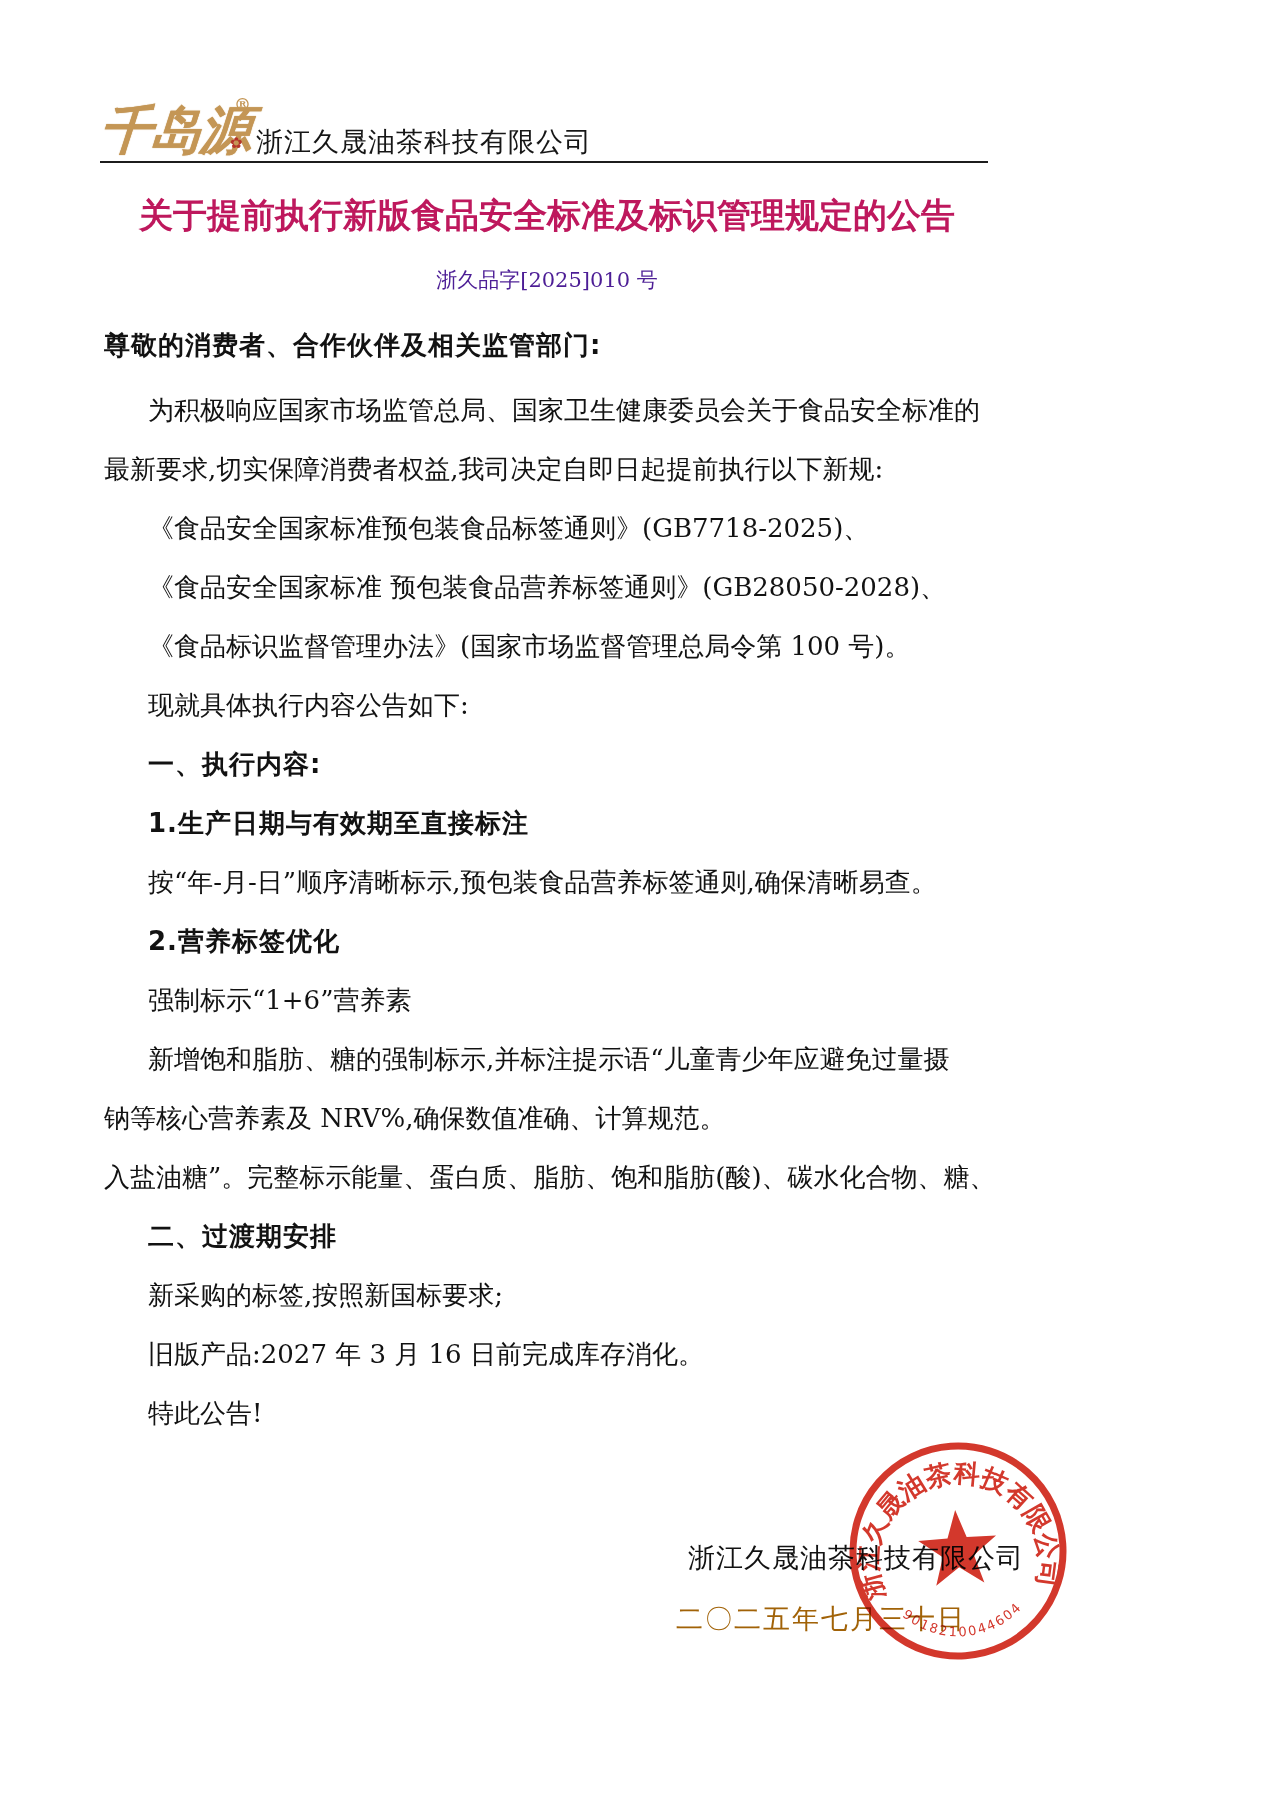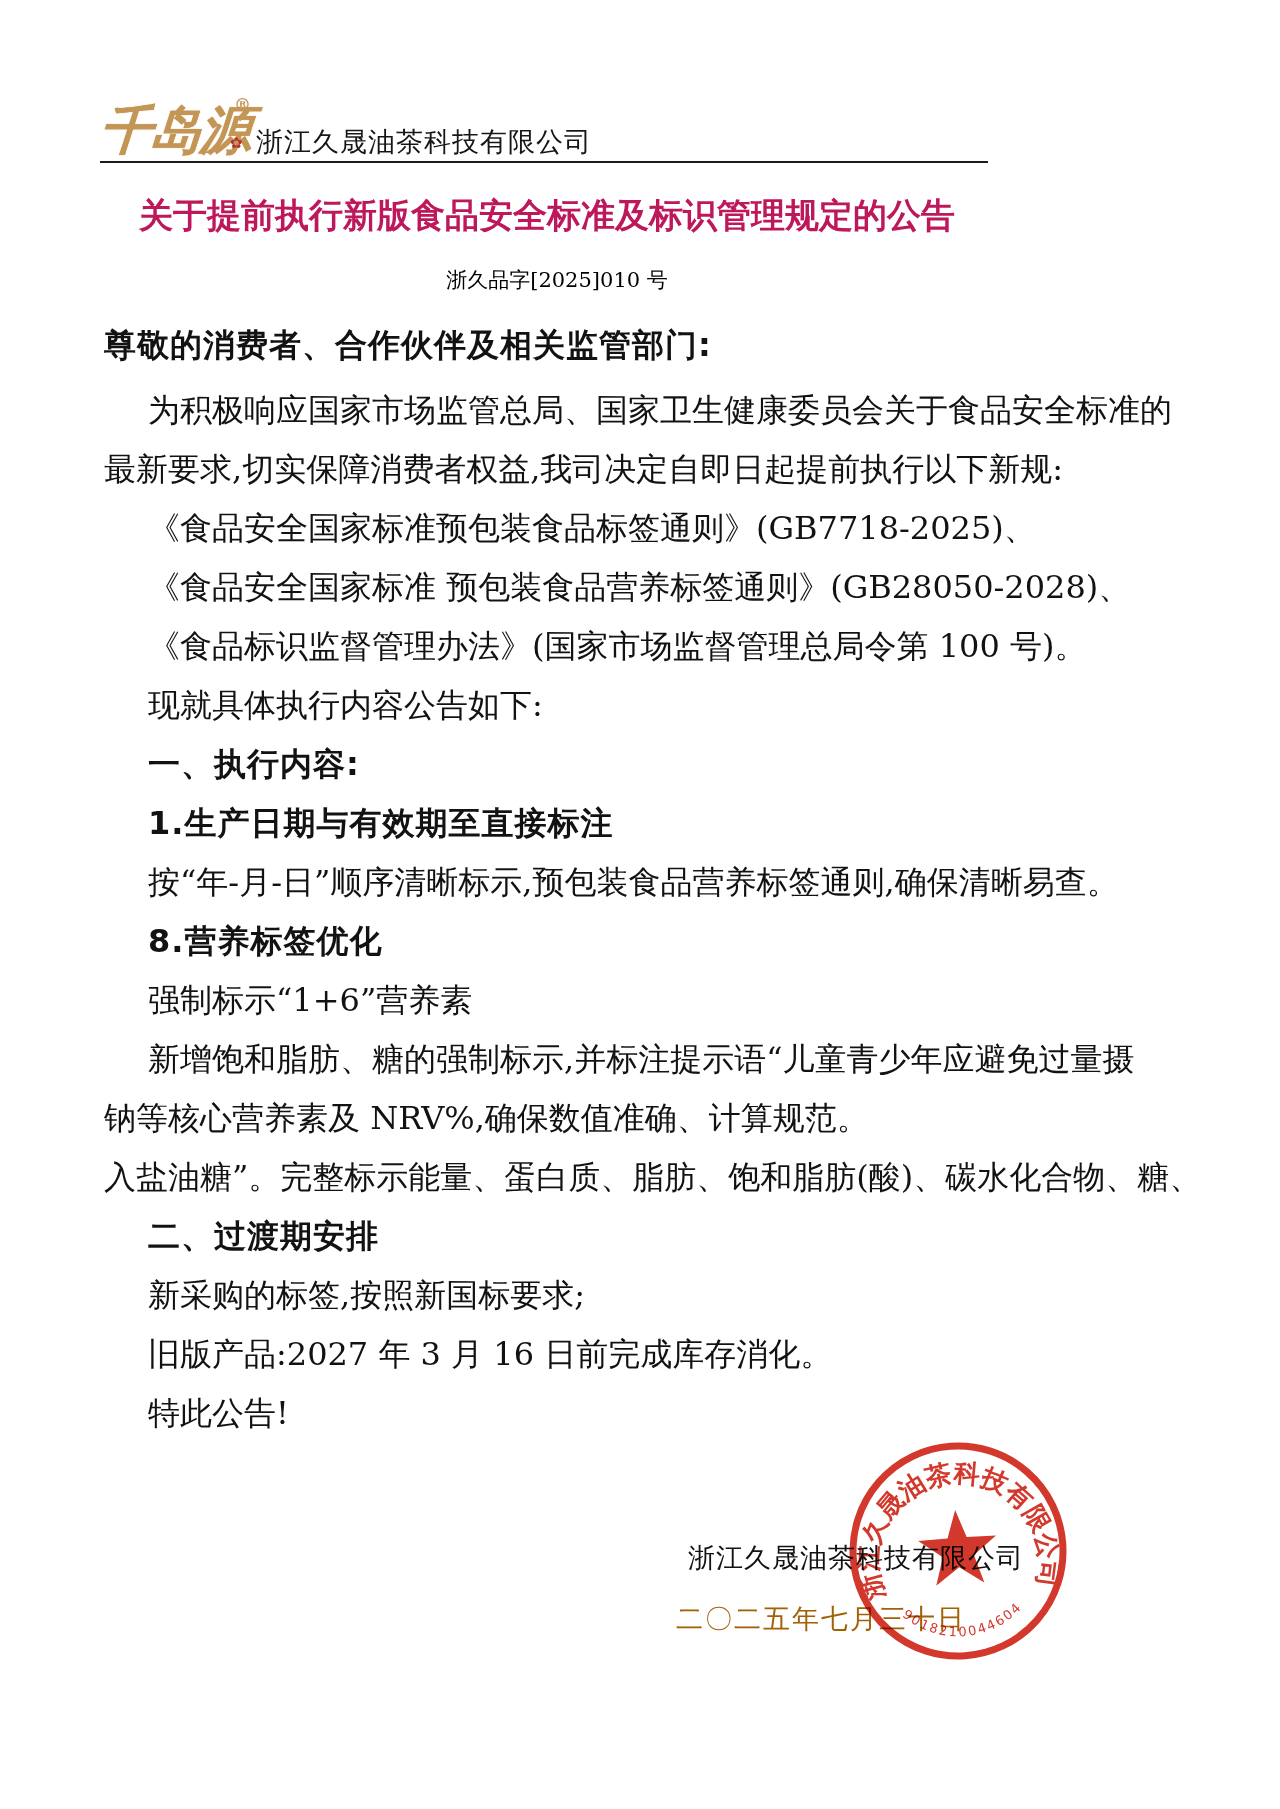--- a/index.html
+++ b/index.html
@@ -37,27 +37,27 @@
   }
   .head-rule{position:absolute;left:100px;top:161px;width:888px;height:2px;background:#1c1c1c;}
   
   .title{
     position:absolute;left:104px;top:193px;width:886px;
     text-align:center;font-size:34px;font-weight:bold;color:#be185d;
     letter-spacing:0;white-space:nowrap;
     font-family:"DejaVu Serif","Liberation Serif",serif;
   }
   .doc-number{
-    position:absolute;left:114px;top:266px;width:886px;
-    text-align:center;font-size:21px;color:#000000;white-space:nowrap;
+    position:absolute;left:104px;top:266px;width:886px;
+    text-align:center;font-size:21px;color:#4c1d95;white-space:nowrap;
   }
   
   .doc-body{position:absolute;left:104px;top:316px;width:900px;}
   .line{
-    height:59px;line-height:59px;font-size:32px;white-space:nowrap;color:#121212;
+    height:59px;line-height:59px;font-size:26px;white-space:nowrap;color:#121212;
   }
   .line.ind{padding-left:44px;}
   .line.bold{
     font-weight:bold;
     font-family:"DejaVu Sans","Liberation Sans",sans-serif;
     letter-spacing:1px;
   }
   .line.gap{margin-bottom:6px;}
   
   .sig-company{
@@ -97,21 +97,21 @@
       <div class="line bold gap">尊敬的消费者、合作伙伴及相关监管部门:</div>
       <div class="line ind">为积极响应国家市场监管总局、国家卫生健康委员会关于食品安全标准的</div>
       <div class="line ">最新要求,切实保障消费者权益,我司决定自即日起提前执行以下新规:</div>
       <div class="line ind">《食品安全国家标准预包装食品标签通则》(GB7718-2025)、</div>
       <div class="line ind">《食品安全国家标准 预包装食品营养标签通则》(GB28050-2028)、</div>
       <div class="line ind">《食品标识监督管理办法》(国家市场监督管理总局令第 100 号)。</div>
       <div class="line ind">现就具体执行内容公告如下:</div>
       <div class="line ind bold">一、执行内容:</div>
       <div class="line ind bold">1.生产日期与有效期至直接标注</div>
       <div class="line ind">按“年-月-日”顺序清晰标示,预包装食品营养标签通则,确保清晰易查。</div>
-      <div class="line ind bold">8.营养标签优化</div>
+      <div class="line ind bold">2.营养标签优化</div>
       <div class="line ind">强制标示“1+6”营养素</div>
       <div class="line ind">新增饱和脂肪、糖的强制标示,并标注提示语“儿童青少年应避免过量摄</div>
       <div class="line ">钠等核心营养素及 NRV%,确保数值准确、计算规范。</div>
       <div class="line ">入盐油糖”。完整标示能量、蛋白质、脂肪、饱和脂肪(酸)、碳水化合物、糖、</div>
       <div class="line ind bold">二、过渡期安排</div>
       <div class="line ind">新采购的标签,按照新国标要求;</div>
       <div class="line ind">旧版产品:2027 年 3 月 16 日前完成库存消化。</div>
       <div class="line ind">特此公告!</div>
     </div>
 

